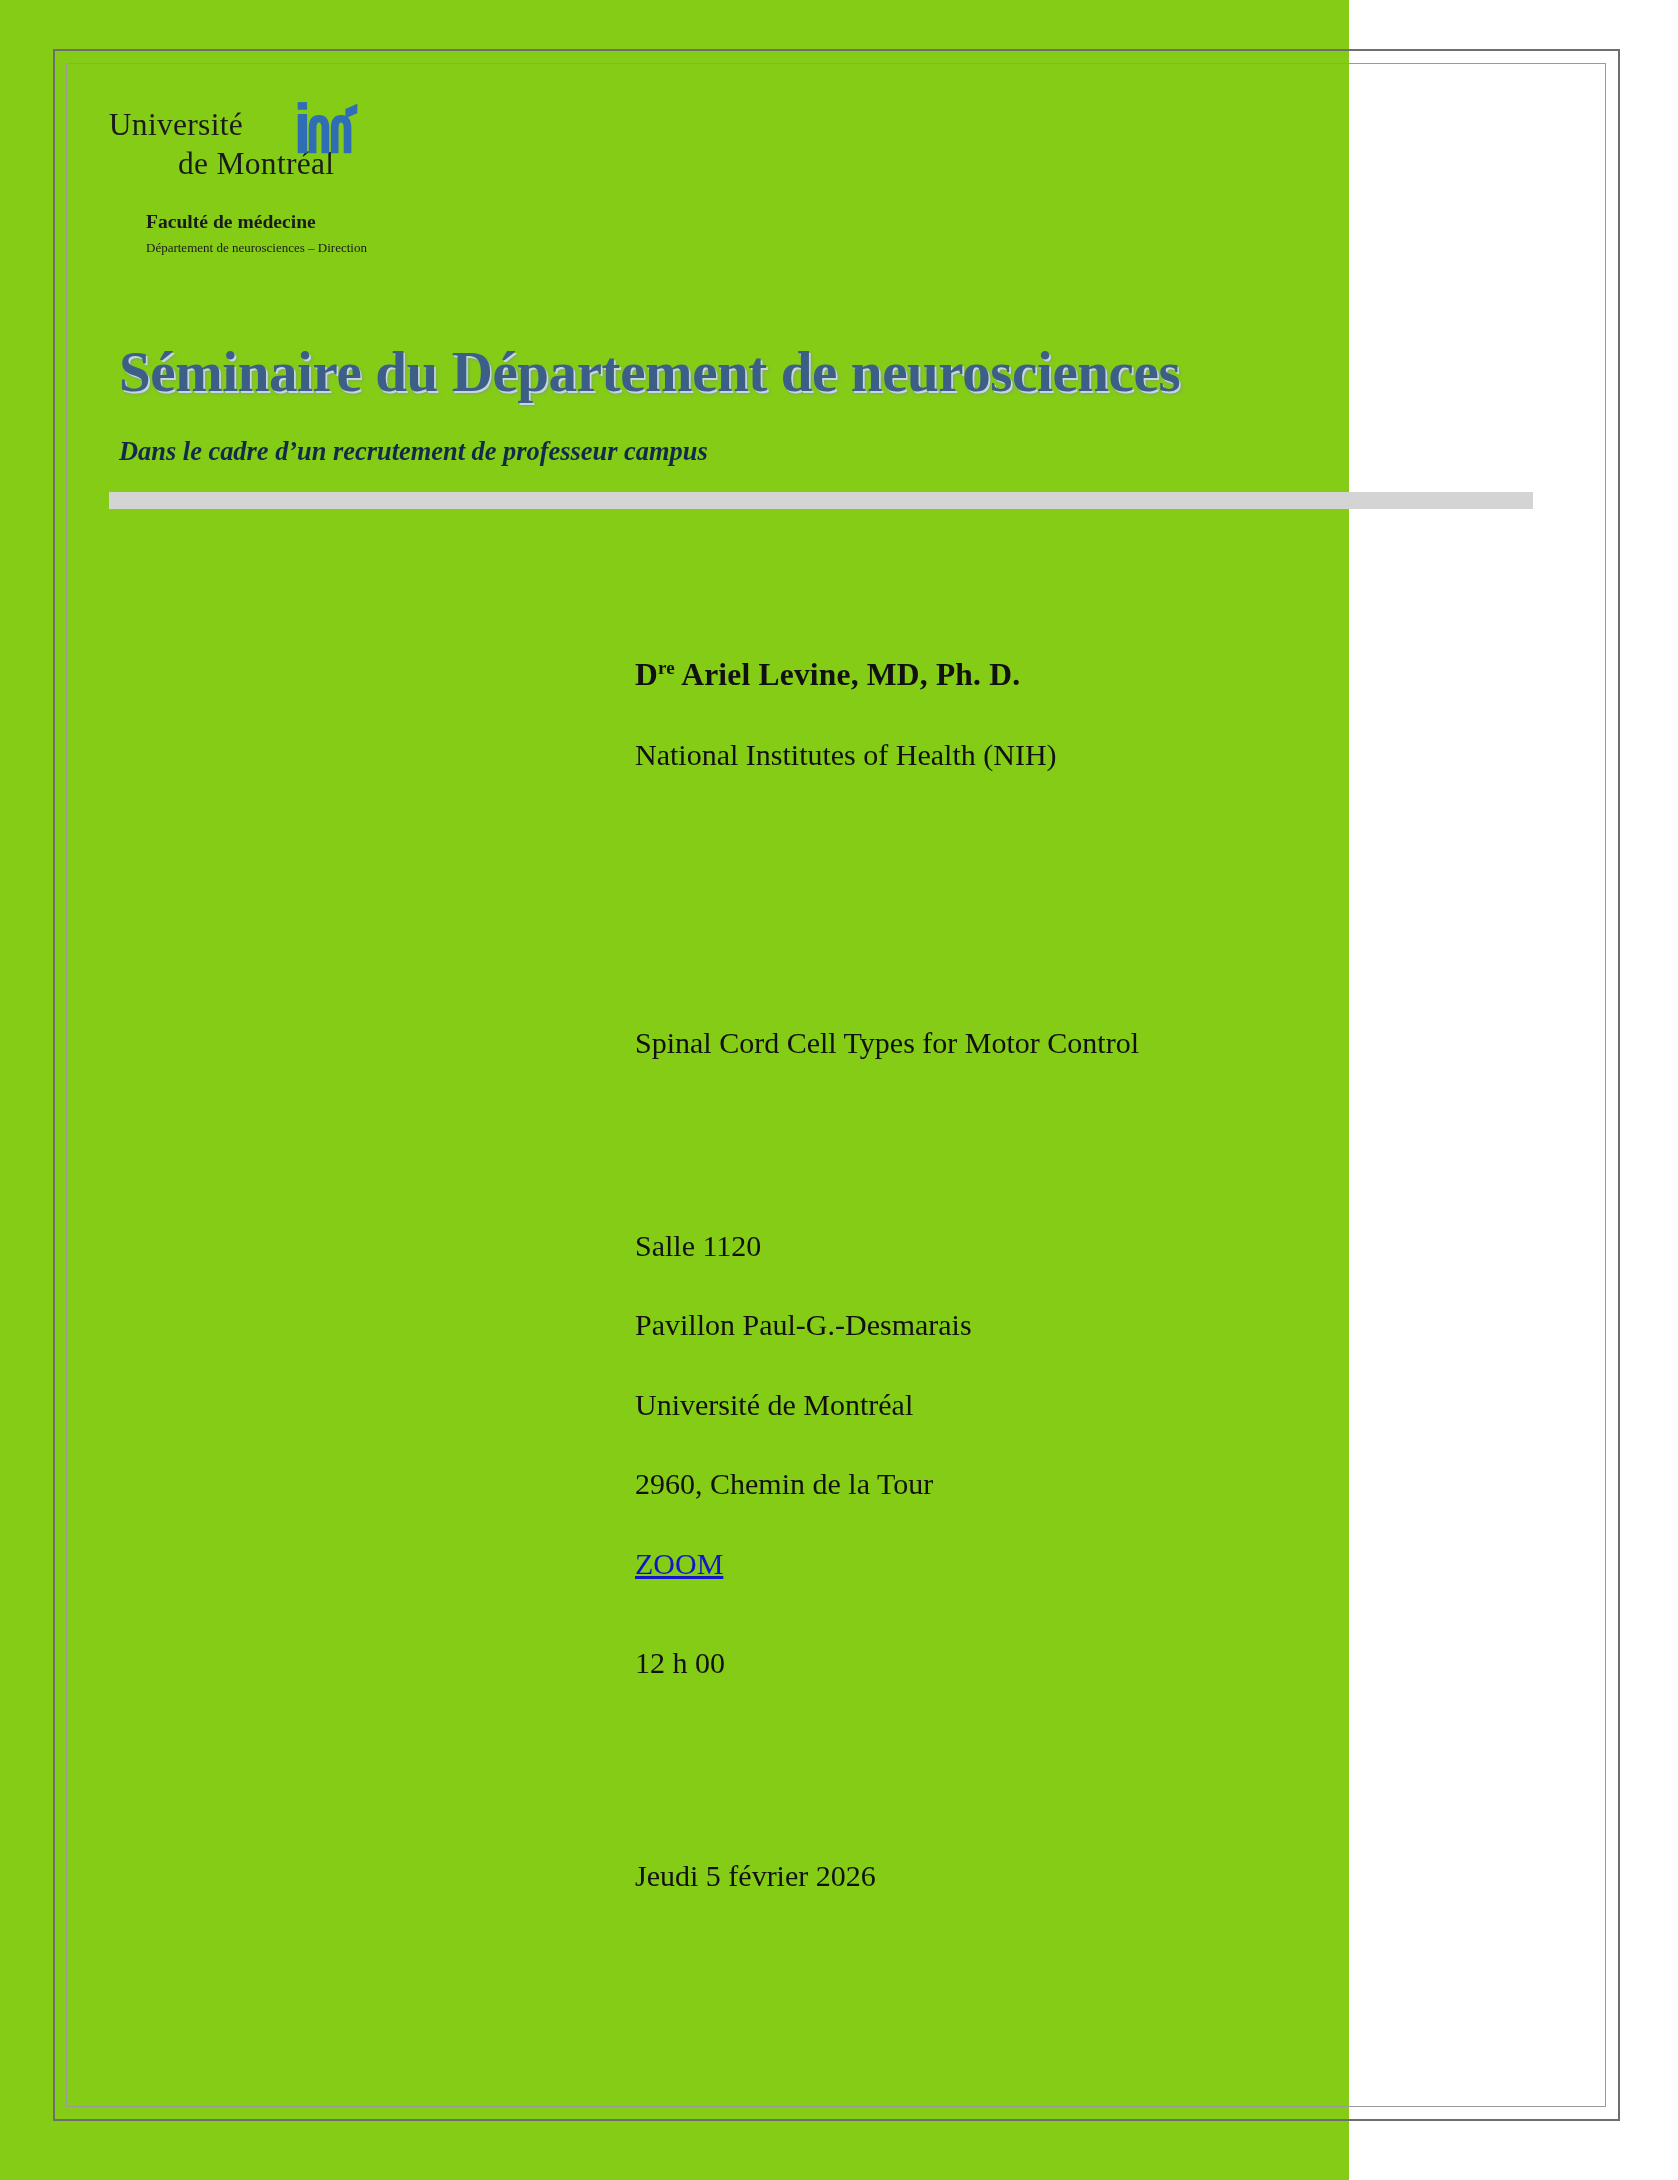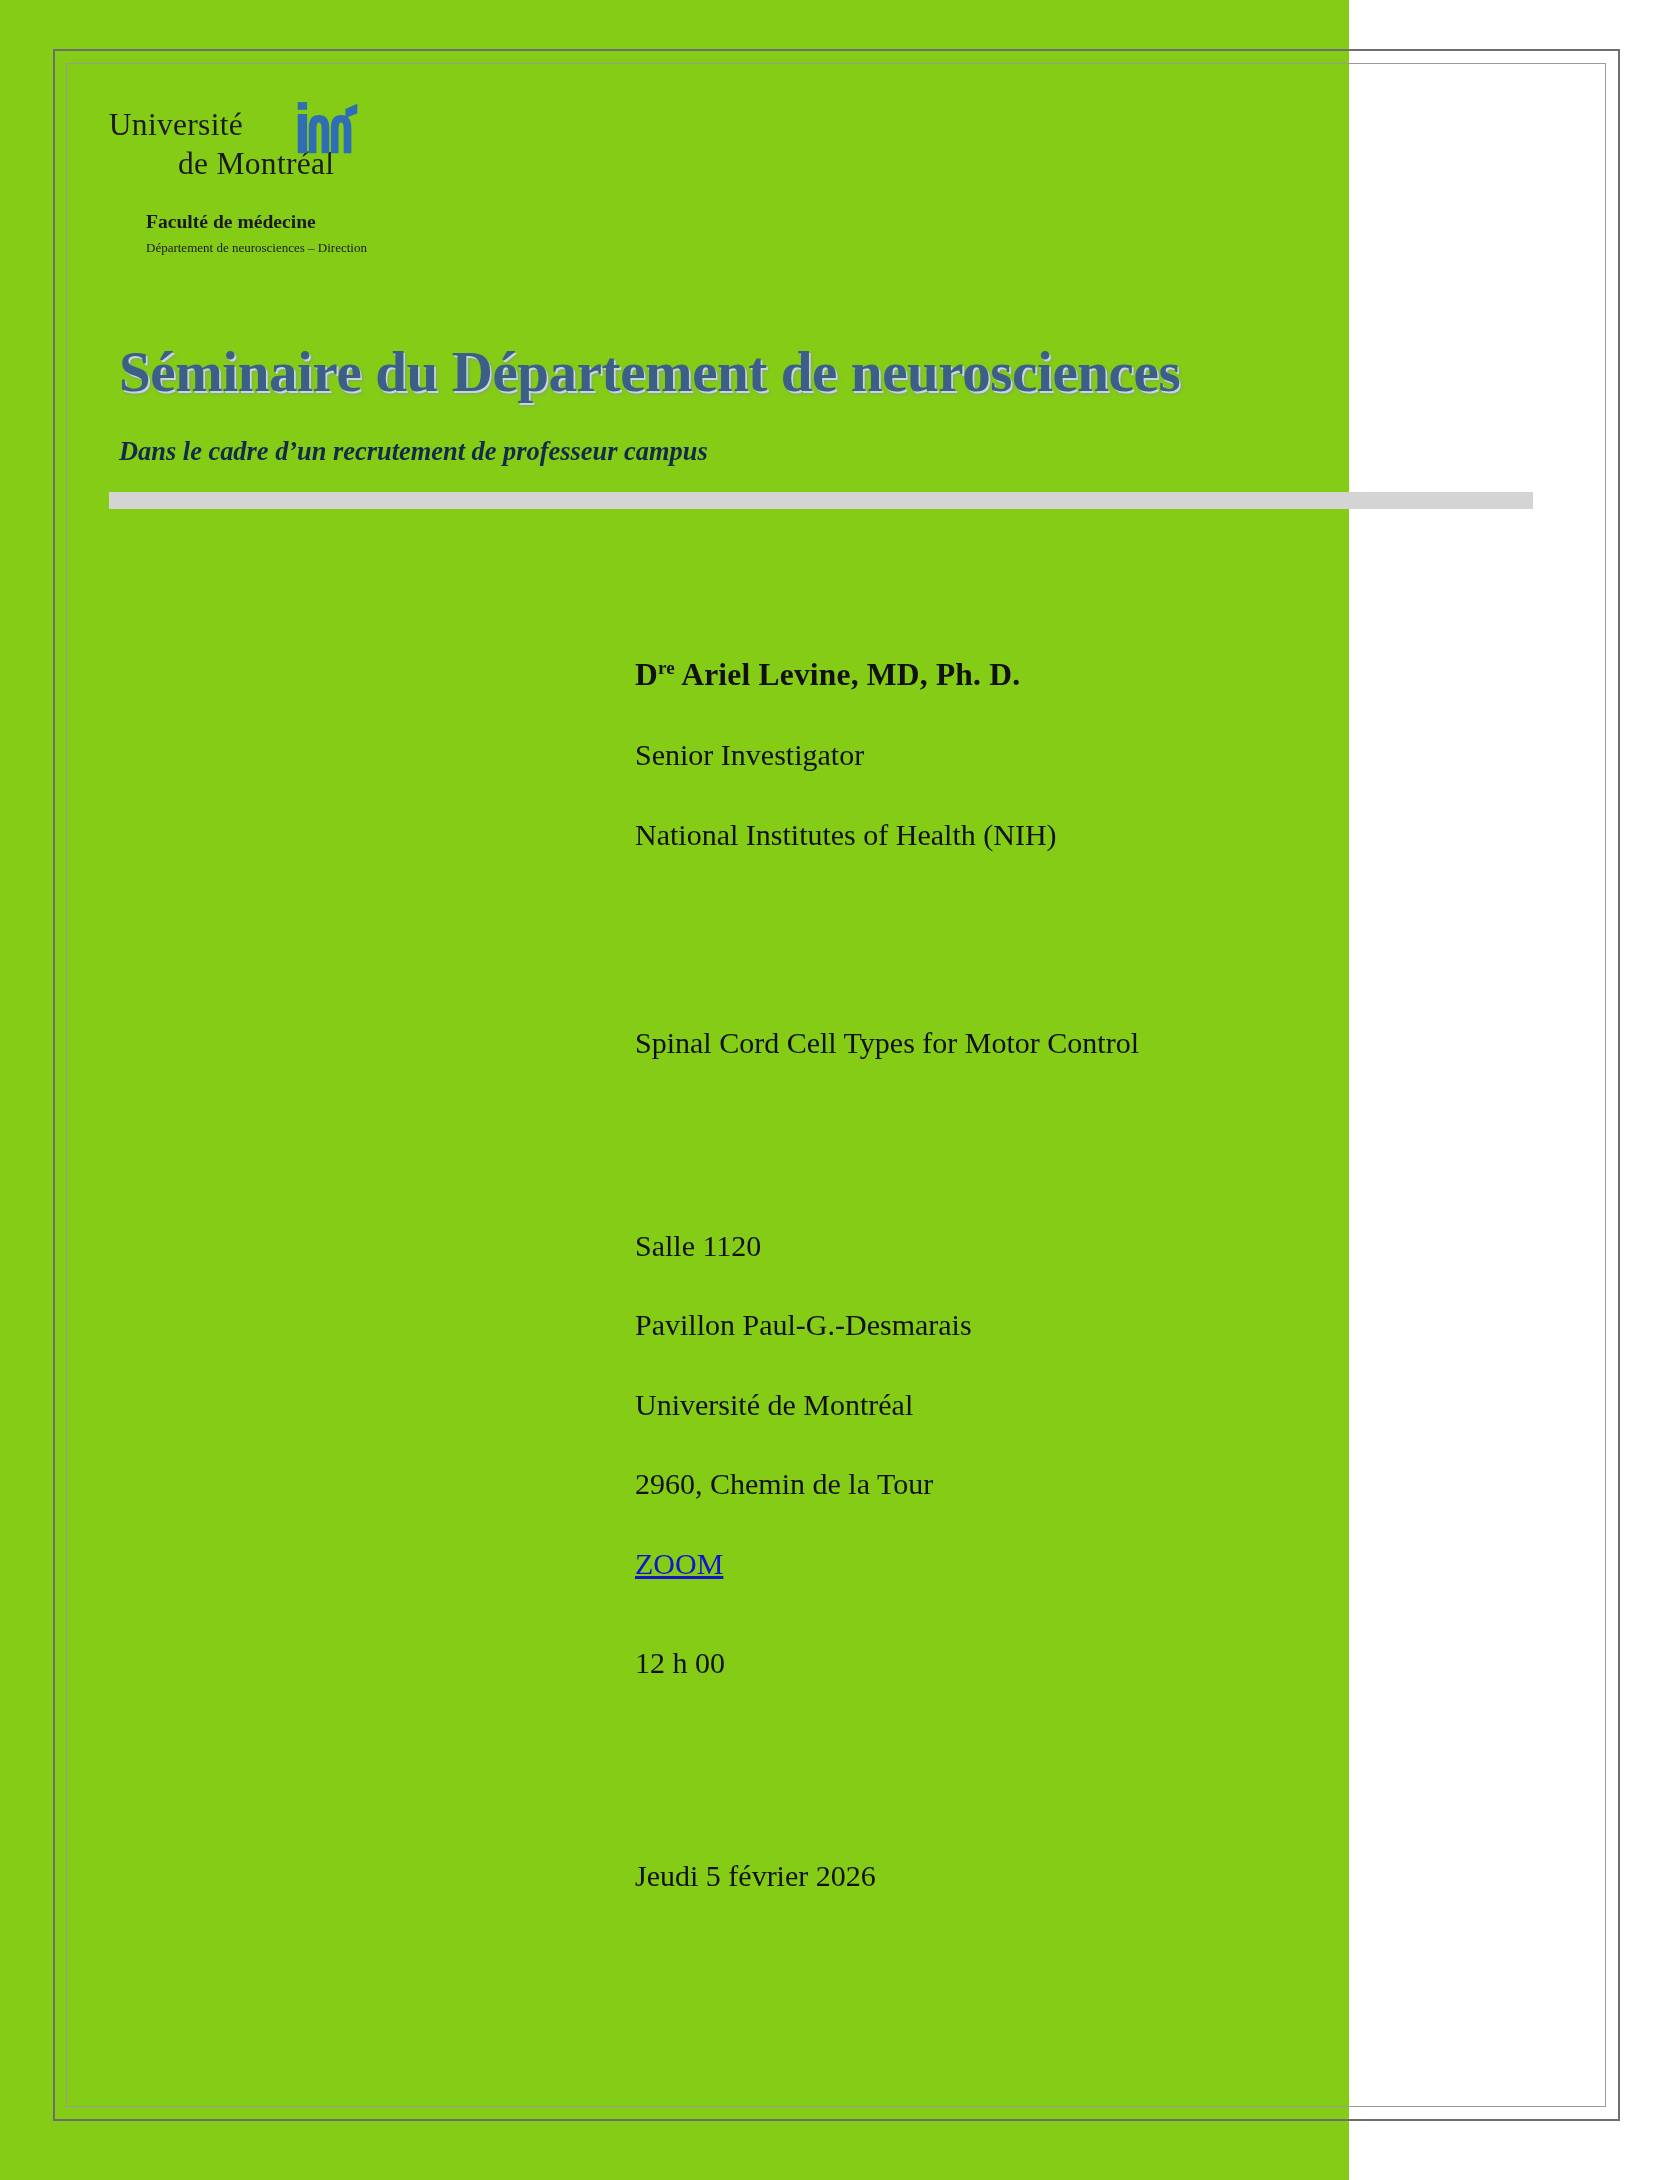--- a/index.html
+++ b/index.html
@@ -215,21 +215,20 @@
     <div class="fac-line2">Département de neurosciences – Direction</div>
   </div>
 
   <div class="seminar-title">Séminaire du Département de neurosciences</div>
   <div class="seminar-sub">Dans le cadre d’un recrutement de professeur campus</div>
   <div class="gray-bar"></div>
 
 
   <div class="value speaker">
     <span class="line name"><span>D</span><sup>re</sup><span> Ariel Levine, MD, Ph. D.</span></span>
-    <span class="line">Senior Investigator</span>
     <span class="line">National Institutes of Health (NIH)</span>
   </div>
 
   <div class="value title">
     <span class="line">Spinal Cord Cell Types for Motor Control</span>
   </div>
 
   <div class="value place">
     <span class="line">Salle 1120</span>
     <span class="line">Pavillon Paul-G.-Desmarais</span>

